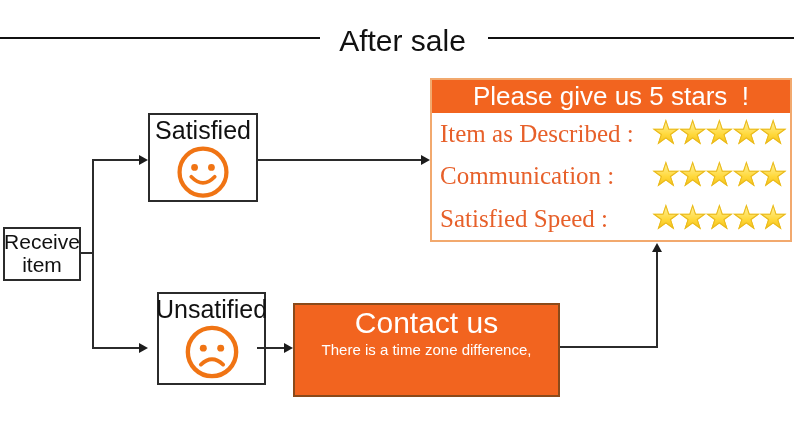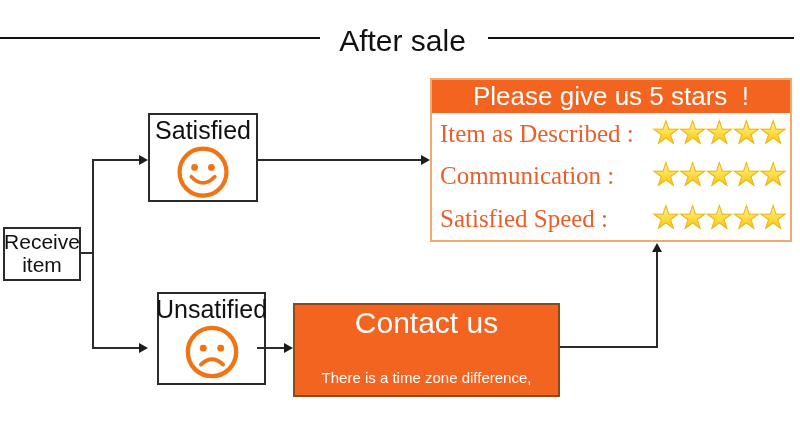--- a/index.html
+++ b/index.html
@@ -70,21 +70,21 @@
     background:linear-gradient(180deg,#fff7b0 4%,#ffd83a 52%,#edb200 96%);
     -webkit-background-clip:text; background-clip:text; color:transparent;
     -webkit-text-stroke:1px #e9b91c;
     padding-bottom:3px;
   }
 
   
   .contact-box {
     position:absolute; left:293px; top:303px; width:267px; height:94px;
     background:#F2641F; border:2px solid #8a4a1a; color:#fff;
-    display:flex; flex-direction:column; align-items:center; padding-top:1px;gap:28px;
+    display:flex; flex-direction:column; align-items:center; padding-top:1px;
   }
   .contact-title { font-size:30px; line-height:1.15; }
   .contact-line  { font-size:15px; font-weight:400; line-height:1.2; }
 </style>
 </head>
 <body>
 
 <div class="canvas">
 
   <div class="title-rule left"></div>

